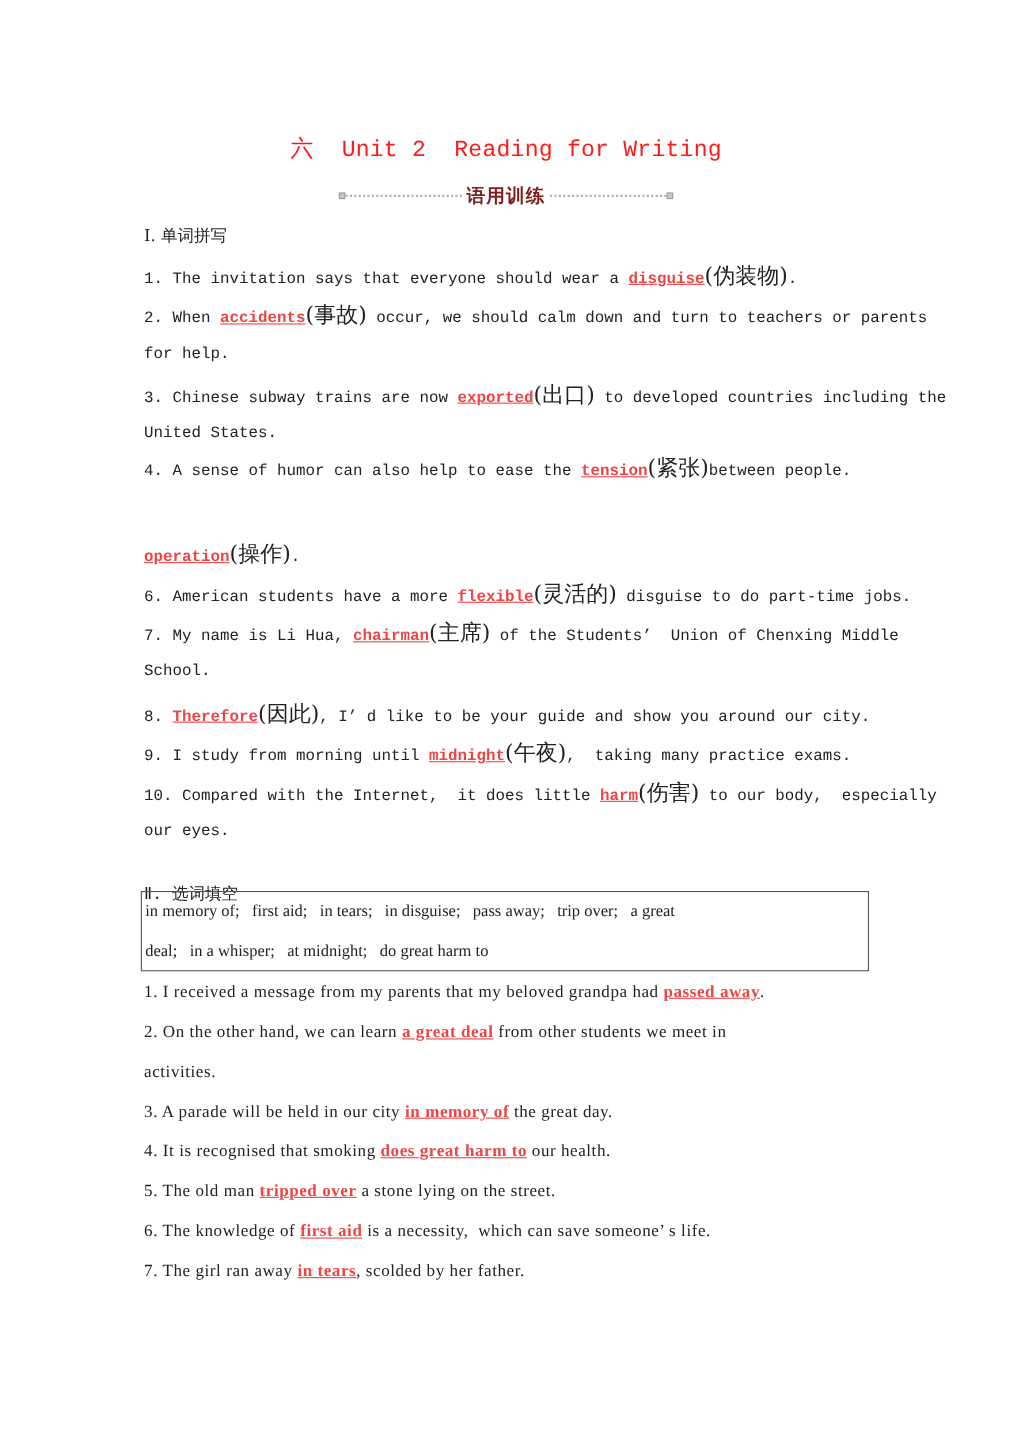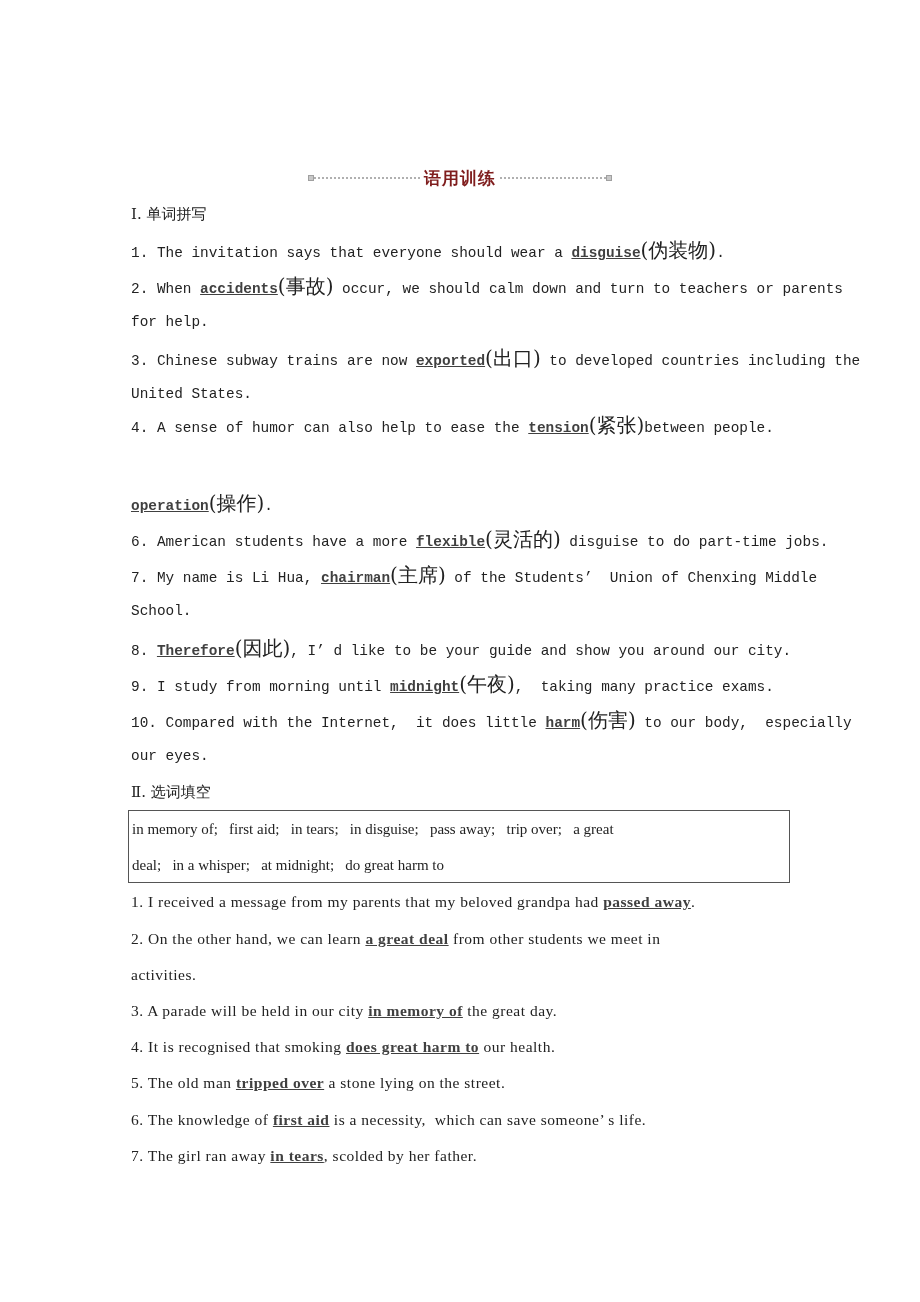--- a/index.html
+++ b/index.html
@@ -18,37 +18,38 @@
     .rule-cap { width: 6px; height: 6px; background: #c8c8c8; border: 1px solid #a0a0a0; box-sizing: border-box; }
     .subtitle {
       font-family: "DejaVu Sans", sans-serif; font-weight: bold; font-size: 17px;
       color: #7f1d1d; padding: 0 4px; letter-spacing: 1px;
     }
     .line {
       position: absolute; left: 131px; font-family: "Liberation Mono", "DejaVu Sans Mono", monospace;
       font-size: 14.4px; color: #222; white-space: pre; line-height: 20px;
     }
     .line.cn { font-family: "DejaVu Serif", serif; font-size: 15px; }
-    .ans { font-weight: bold; text-decoration: underline; color: #404040; }
+    .ans { font-weight: bold; text-decoration: underline; color: #ef4444; }
     .cnx { font-family: "DejaVu Serif", serif; font-size: 20px; }
     .wordbox {
       position: absolute; left: 128px; top: 810px; width: 662px; height: 73px;
       border: 1px solid #555; box-sizing: border-box;
     }
     .wordbox .wl {
       position: absolute; left: 3px; font-family: "Liberation Serif", "DejaVu Serif", serif;
       font-size: 15px; color: #222; white-space: pre;
     }
     .sec2 .line { font-family: "Liberation Serif", "DejaVu Serif", serif; font-size: 15.5px; letter-spacing: 0.5px; }
   </style>
 </head>
 <body>
 
 <div class="page">
 
+  <div class="title">六  Unit 2  Reading for Writing</div>
 
   <div class="subtitle-row">
     <span class="rule-cap"></span>
     <span class="rule"></span>
     <span class="subtitle">语用训练</span>
     <span class="rule"></span>
     <span class="rule-cap"></span>
   </div>
 
   <div class="line cn" style="top:204px;">Ⅰ. 单词拼写</div>
@@ -70,21 +71,21 @@
   <div class="line" style="top:565px;"><span>7. My name is Li Hua, </span><span class="ans">chairman</span><span class="cnx">(主席)</span><span> of the Students’  Union of Chenxing Middle</span></div>
   <div class="line" style="top:601px;">School.</div>
 
   <div class="line" style="top:638px;"><span>8. </span><span class="ans">Therefore</span><span class="cnx">(因此)</span><span>, I’ d like to be your guide and show you around our city.</span></div>
 
   <div class="line" style="top:674px;"><span>9. I study from morning until </span><span class="ans">midnight</span><span class="cnx">(午夜)</span><span>,  taking many practice exams.</span></div>
 
   <div class="line" style="top:710px;"><span>10. Compared with the Internet,  it does little </span><span class="ans">harm</span><span class="cnx">(伤害)</span><span> to our body,  especially</span></div>
   <div class="line" style="top:746px;">our eyes.</div>
 
-  <div class="line cn" style="top:782px;">Ⅱ. 选词填空</div>
+  <div class="line cn" style="top:804px;font-family:Liberation Mono, monospace;">Ⅱ. 选词填空</div>
 
   <div class="wordbox">
     <div class="wl" style="top:10px;">in memory of;   first aid;   in tears;   in disguise;   pass away;   trip over;   a great</div>
     <div class="wl" style="top:46px;">deal;   in a whisper;   at midnight;   do great harm to</div>
   </div>
 
   <div class="sec2">
     <div class="line" style="top:892px;"><span>1. I received a message from my parents that my beloved grandpa had </span><span class="ans">passed away</span><span>.</span></div>
 
     <div class="line" style="top:929px;"><span>2. On the other hand, we can learn </span><span class="ans">a great deal</span><span> from other students we meet in</span></div>

